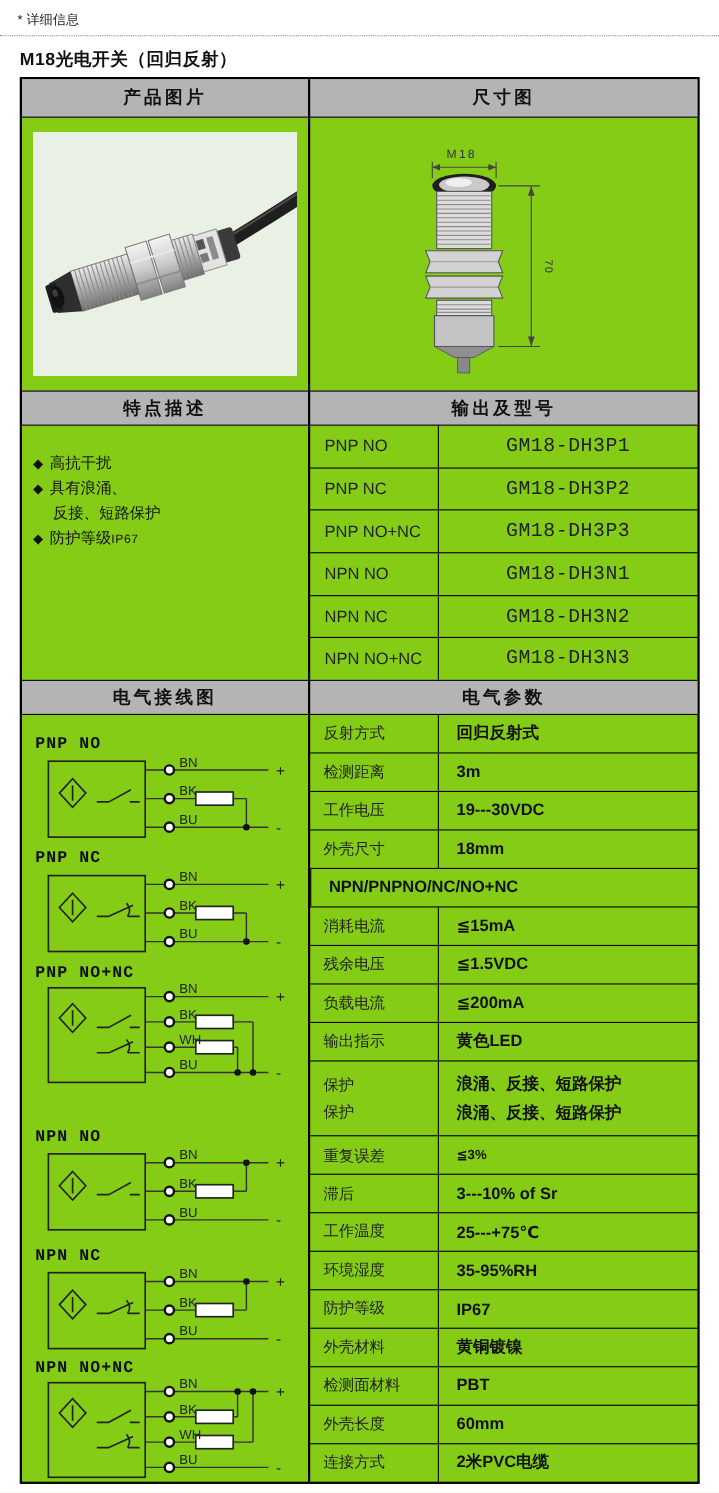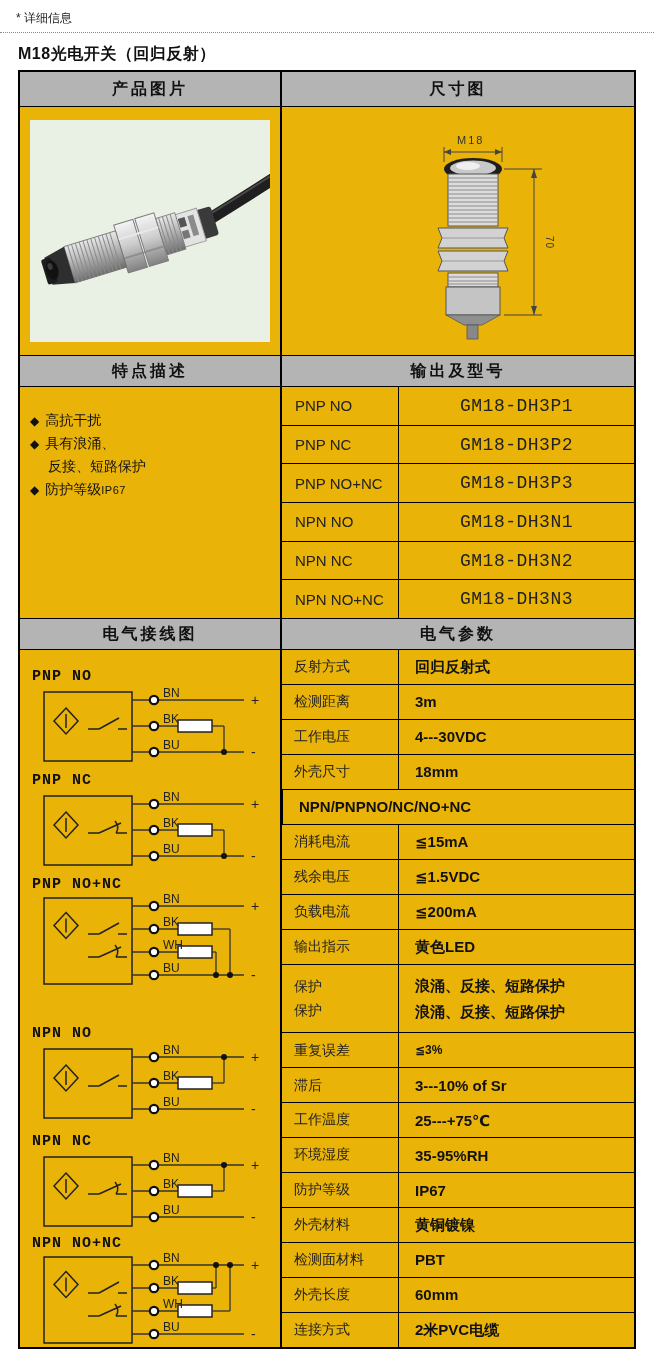--- a/index.html
+++ b/index.html
@@ -12,38 +12,38 @@
   .note { margin:10px 0 0 16px; font-size:12px; color:#222; }
   .dotline { margin-top:5px; border-top:1px dotted #8a8a8a; width:654px; }
   .title { margin:11px 0 5px 18px; font-size:16px; font-weight:bold; letter-spacing:0.5px; }
 
   .spec-table {
     margin-left:18px; width:618px;
     border:2px solid #000;
     display:grid;
     grid-template-columns:260px 354px;
     grid-template-rows:35px 248px 32px 231px 32px 697px;
-    background:#eab308;
+    background:#84cc16;
   }
   .cell { position:relative; }
   .col2 { border-left:2px solid #000; }
   .th {
     background:#b4b4b4;
     display:flex; align-items:center; justify-content:center;
     font-size:16px; font-weight:bold; letter-spacing:3px;
     border-bottom:1px solid #000;
   }
   .th-under { border-top:1px solid #000; }
 
   
   .photo-cell { display:flex; align-items:center; justify-content:center; }
   .photo-bg { width:240px; height:222px; }
 
   
-  .dim-cell { display:flex; align-items:flex-start; justify-content:flex-end; padding-top:22px; }
+  .dim-cell { display:flex; align-items:flex-start; justify-content:center; padding-top:22px; }
 
   
   .features { padding:22px 10px 0 10px; font-size:14px; line-height:1.65; }
   .feat-line { display:flex; align-items:baseline; }
   .feat-bullet { font-size:12px; margin-right:6px; }
   .feat-indent { padding-left:18px; }
   .feat-small { font-size:11px; letter-spacing:0.5px; }
 
   
   .model-table { display:flex; flex-direction:column; height:100%; }
@@ -454,21 +454,21 @@
           </div>
           <div class="param-value">
             <div>3m</div>
           </div>
         </div>
         <div class="param-row">
           <div class="param-name">
             <div>工作电压</div>
           </div>
           <div class="param-value">
-            <div>4---30VDC</div>
+            <div>19---30VDC</div>
           </div>
         </div>
         <div class="param-row">
           <div class="param-name">
             <div>外壳尺寸</div>
           </div>
           <div class="param-value">
             <div>18mm</div>
           </div>
         </div>

